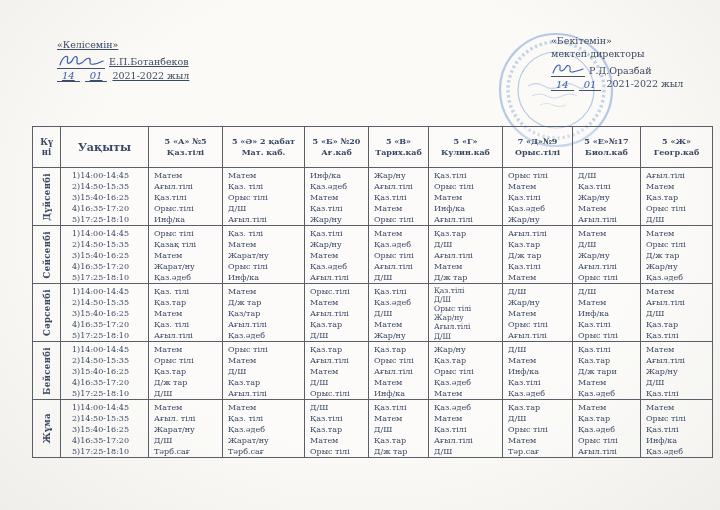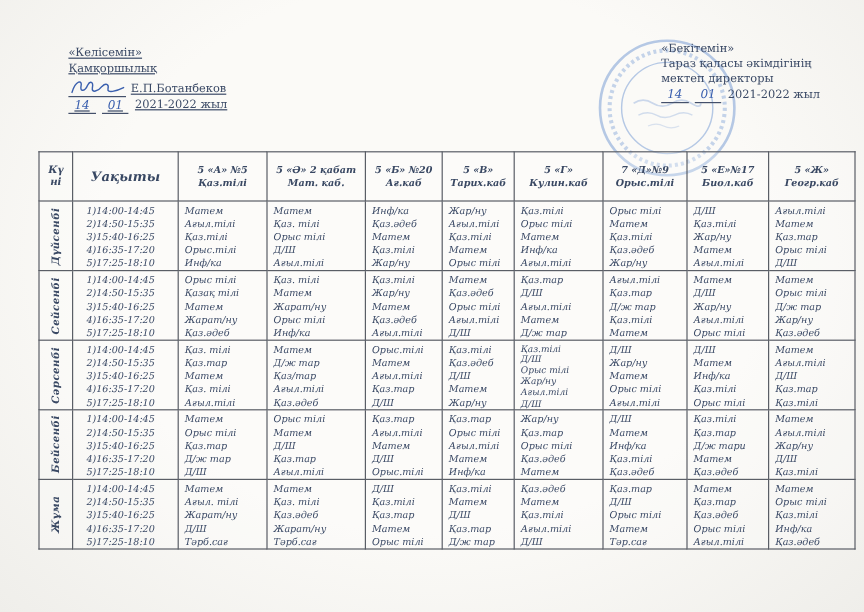--- a/index.html
+++ b/index.html
@@ -17,21 +17,21 @@
   .sig-row{display:flex;align-items:flex-end;gap:4px;height:16px;margin-top:1px;}
   .sig-wrap{display:inline-block;border-bottom:1px solid #44506b;line-height:0;}
   .typed-name{font-size:9.5px;}
   .date-row{display:flex;align-items:flex-end;gap:5px;margin-top:1px;}
   .hw{color:#3a5fae;font-style:italic;font-size:10px;line-height:11px;}
   .ul{border-bottom:1px solid #44506b;padding:0 5px;}
   
   .stamp{position:absolute;left:494px;top:28px;width:124px;height:124px;z-index:1;opacity:0.55;}
   
   .table-wrap{position:absolute;left:32px;top:126px;z-index:2;}
-  table{border-collapse:collapse;table-layout:fixed;width:680px;background:rgba(255,255,255,0.25);border:1.5px solid #474b53;font-style:italic;}
+  table{border-collapse:collapse;table-layout:fixed;width:680px;background:rgba(255,255,255,0.25);border:1.5px solid #474b53;}
   th,td{border:1px solid #5a5e66;padding:0;vertical-align:top;overflow:visible;}
   thead th{height:40px;vertical-align:middle;font-weight:bold;font-size:8px;color:#394863;}
   .day-th{font-size:8.5px;white-space:pre-line;line-height:10.5px;text-align:center;}
   .class-th .l1,.class-th .l2{line-height:11px;text-align:center;}
   .time-th{text-align:center;font-size:11px;}
   td.day-cell{vertical-align:middle;text-align:center;}
   .day-name{writing-mode:vertical-rl;transform:rotate(180deg);margin:0 auto;font-weight:bold;
             font-size:8.5px;letter-spacing:0.4px;color:#394863;}
   .stack{height:57px;box-sizing:border-box;padding-top:1.5px;overflow:visible;}
   .line{font-size:8px;line-height:11px;min-height:11px;padding-left:5px;white-space:pre-line;
@@ -50,40 +50,46 @@
       <circle cx="62" cy="62" r="48" fill="none" stroke="#7da0d6" stroke-width="3.4" stroke-dasharray="2.5 2.6" opacity="0.8"></circle>
       <circle cx="62" cy="62" r="38" fill="none" stroke="#7da0d6" stroke-width="1.2"></circle>
       <path d="M34 58 q8 -5 16 0 t16 0 t16 0 t8 0" fill="none" stroke="#7da0d6" stroke-width="1.4" opacity="0.7"></path>
       <path d="M38 68 q8 -4 15 0 t15 0 t15 0" fill="none" stroke="#7da0d6" stroke-width="1.2" opacity="0.6"></path>
       <path d="M46 77 q7 -3 13 0 t13 0" fill="none" stroke="#7da0d6" stroke-width="1.1" opacity="0.5"></path>
     </svg>
   </div>
 
   <div class="approval left">
     <div>«Келісемін»</div>
-    <div>Қамқоршылық</div>
     <div class="sig-row">
       <span class="sig-wrap">
         <svg width="48" height="15" viewBox="0 0 48 15">
           <path d="M3 12 C6 2, 12 1, 10.5 7 C9.5 12, 14 11, 16 6 C18 2, 21 3, 20 8 C19 13, 25 11, 28 7 C31 4, 34 5, 33 9 C32 13, 40 11, 46 8" fill="none" stroke="#3a5fae" stroke-width="1.2" stroke-linecap="round"></path>
         </svg>
       </span>
       <span class="typed-name">Е.П.Ботанбеков</span>
     </div>
     <div class="date-row">
       <span class="hw ul">14</span>
       <span class="hw ul">01</span>
       <span>2021-2022 жыл</span>
     </div>
   </div>
 
   <div class="approval right">
     <div>«Бекітемін»</div>
-    <div>Тараз қаласы әкімдігінің</div>
     <div>мектеп директоры</div>
+    <div class="sig-row">
+      <span class="sig-wrap">
+        <svg width="34" height="14" viewBox="0 0 34 14">
+          <path d="M2 11 C5 2, 10 1, 9 6 C8 11, 13 9, 15 5 C17 2, 20 4, 19 8 C18 12, 26 9, 32 7" fill="none" stroke="#3a5fae" stroke-width="1.1" stroke-linecap="round"></path>
+        </svg>
+      </span>
+      <span class="typed-name">Р.Д.Оразбай</span>
+    </div>
     <div class="date-row">
       <span class="hw ul">14</span>
       <span class="hw ul">01</span>
       <span>2021-2022 жыл</span>
     </div>
   </div>
 
   <div class="table-wrap">
     <table id="tt">
         <colgroup>

